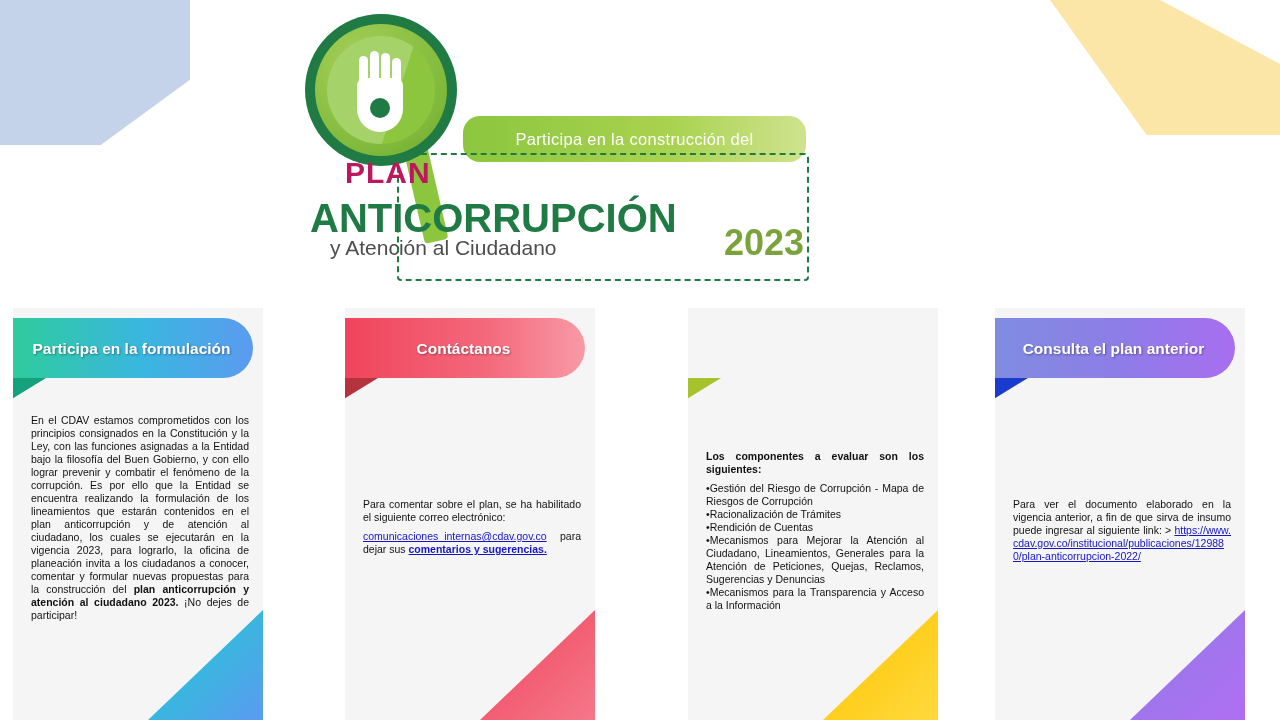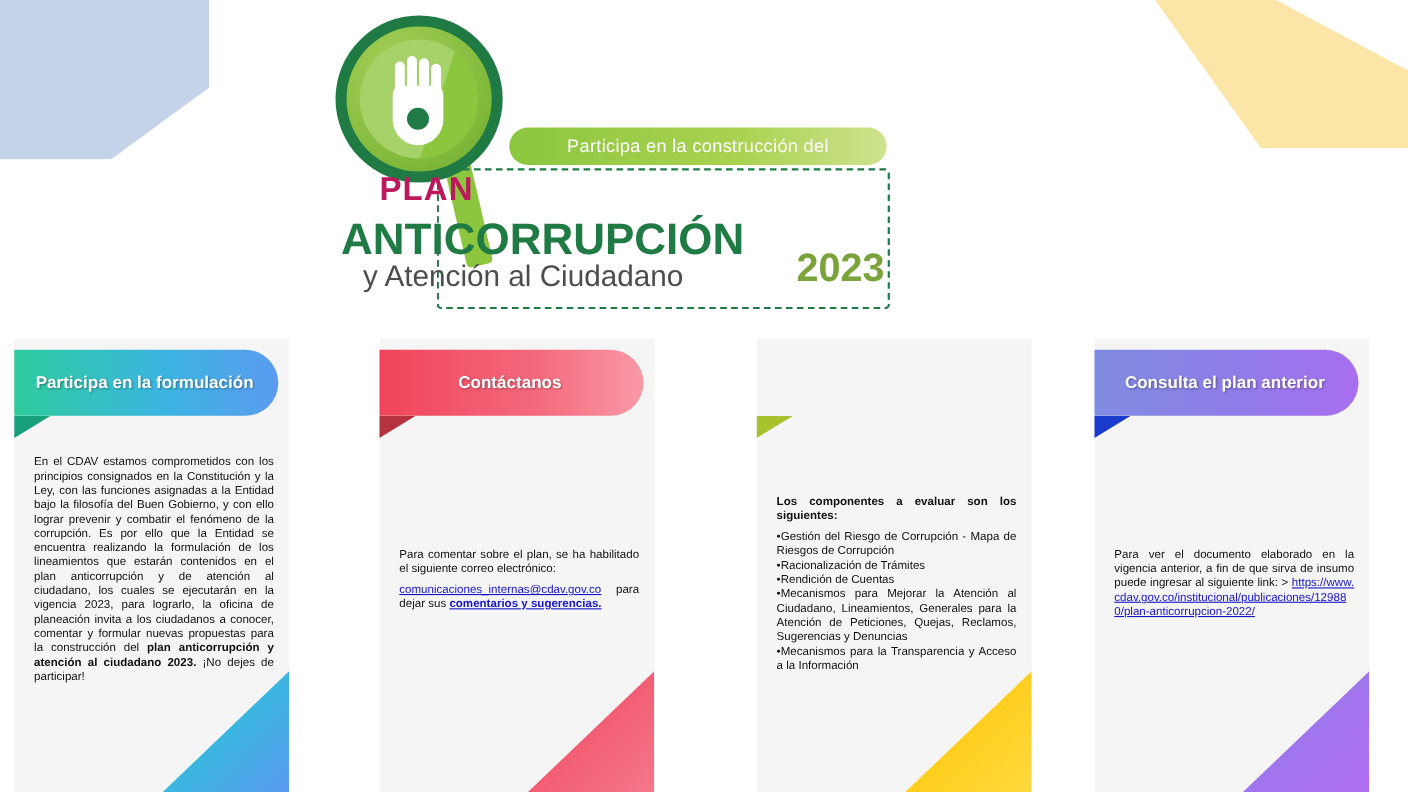--- a/index.html
+++ b/index.html
@@ -129,21 +129,21 @@
   .cdav-bar {
     width: 7px; height: 34px; background: #c0392b; margin: 0 12px 0 10px;
   }
   .cdav-tag {
     font-size: 13.5px; font-weight: bold; color: #5c5c5c;
     line-height: 1.25; letter-spacing: 0.6px;
   }
 
   .ribbon {
     position: absolute; left: 158px; top: 108px;
-    width: 343px; height: 34px;
+    width: 343px; height: 46px;
     background: linear-gradient(90deg, #8cc63f 0%, #a9d24f 60%, #cfe38f 100%);
     border-radius: 17px;
     display: flex; align-items: center; justify-content: center;
   }
   .ribbon span {
     color: #ffffff; font-size: 16.5px; letter-spacing: 0.3px;
   }
 
   .dashbox {
     position: absolute; left: 92px; top: 145px;
@@ -156,21 +156,21 @@
     font-size: 30px; font-weight: bold; color: #be185d;
     letter-spacing: 1px;
   }
   .anti-word {
     position: absolute; left: 310px; top: 196px;
     font-size: 40px; font-weight: bold; color: #1f7a44;
     letter-spacing: 0px;
   }
   .sub-word {
     position: absolute; left: 330px; top: 236px;
-    font-size: 27px; color: #4d4d4d;
+    font-size: 21px; color: #4d4d4d;
   }
   .year-word {
     position: absolute; left: 724px; top: 222px;
     font-size: 36px; font-weight: bold; color: #7aa33c;
   }
 
   
   .card {
     position: absolute; top: 308px;
     width: 250px; height: 412px;

